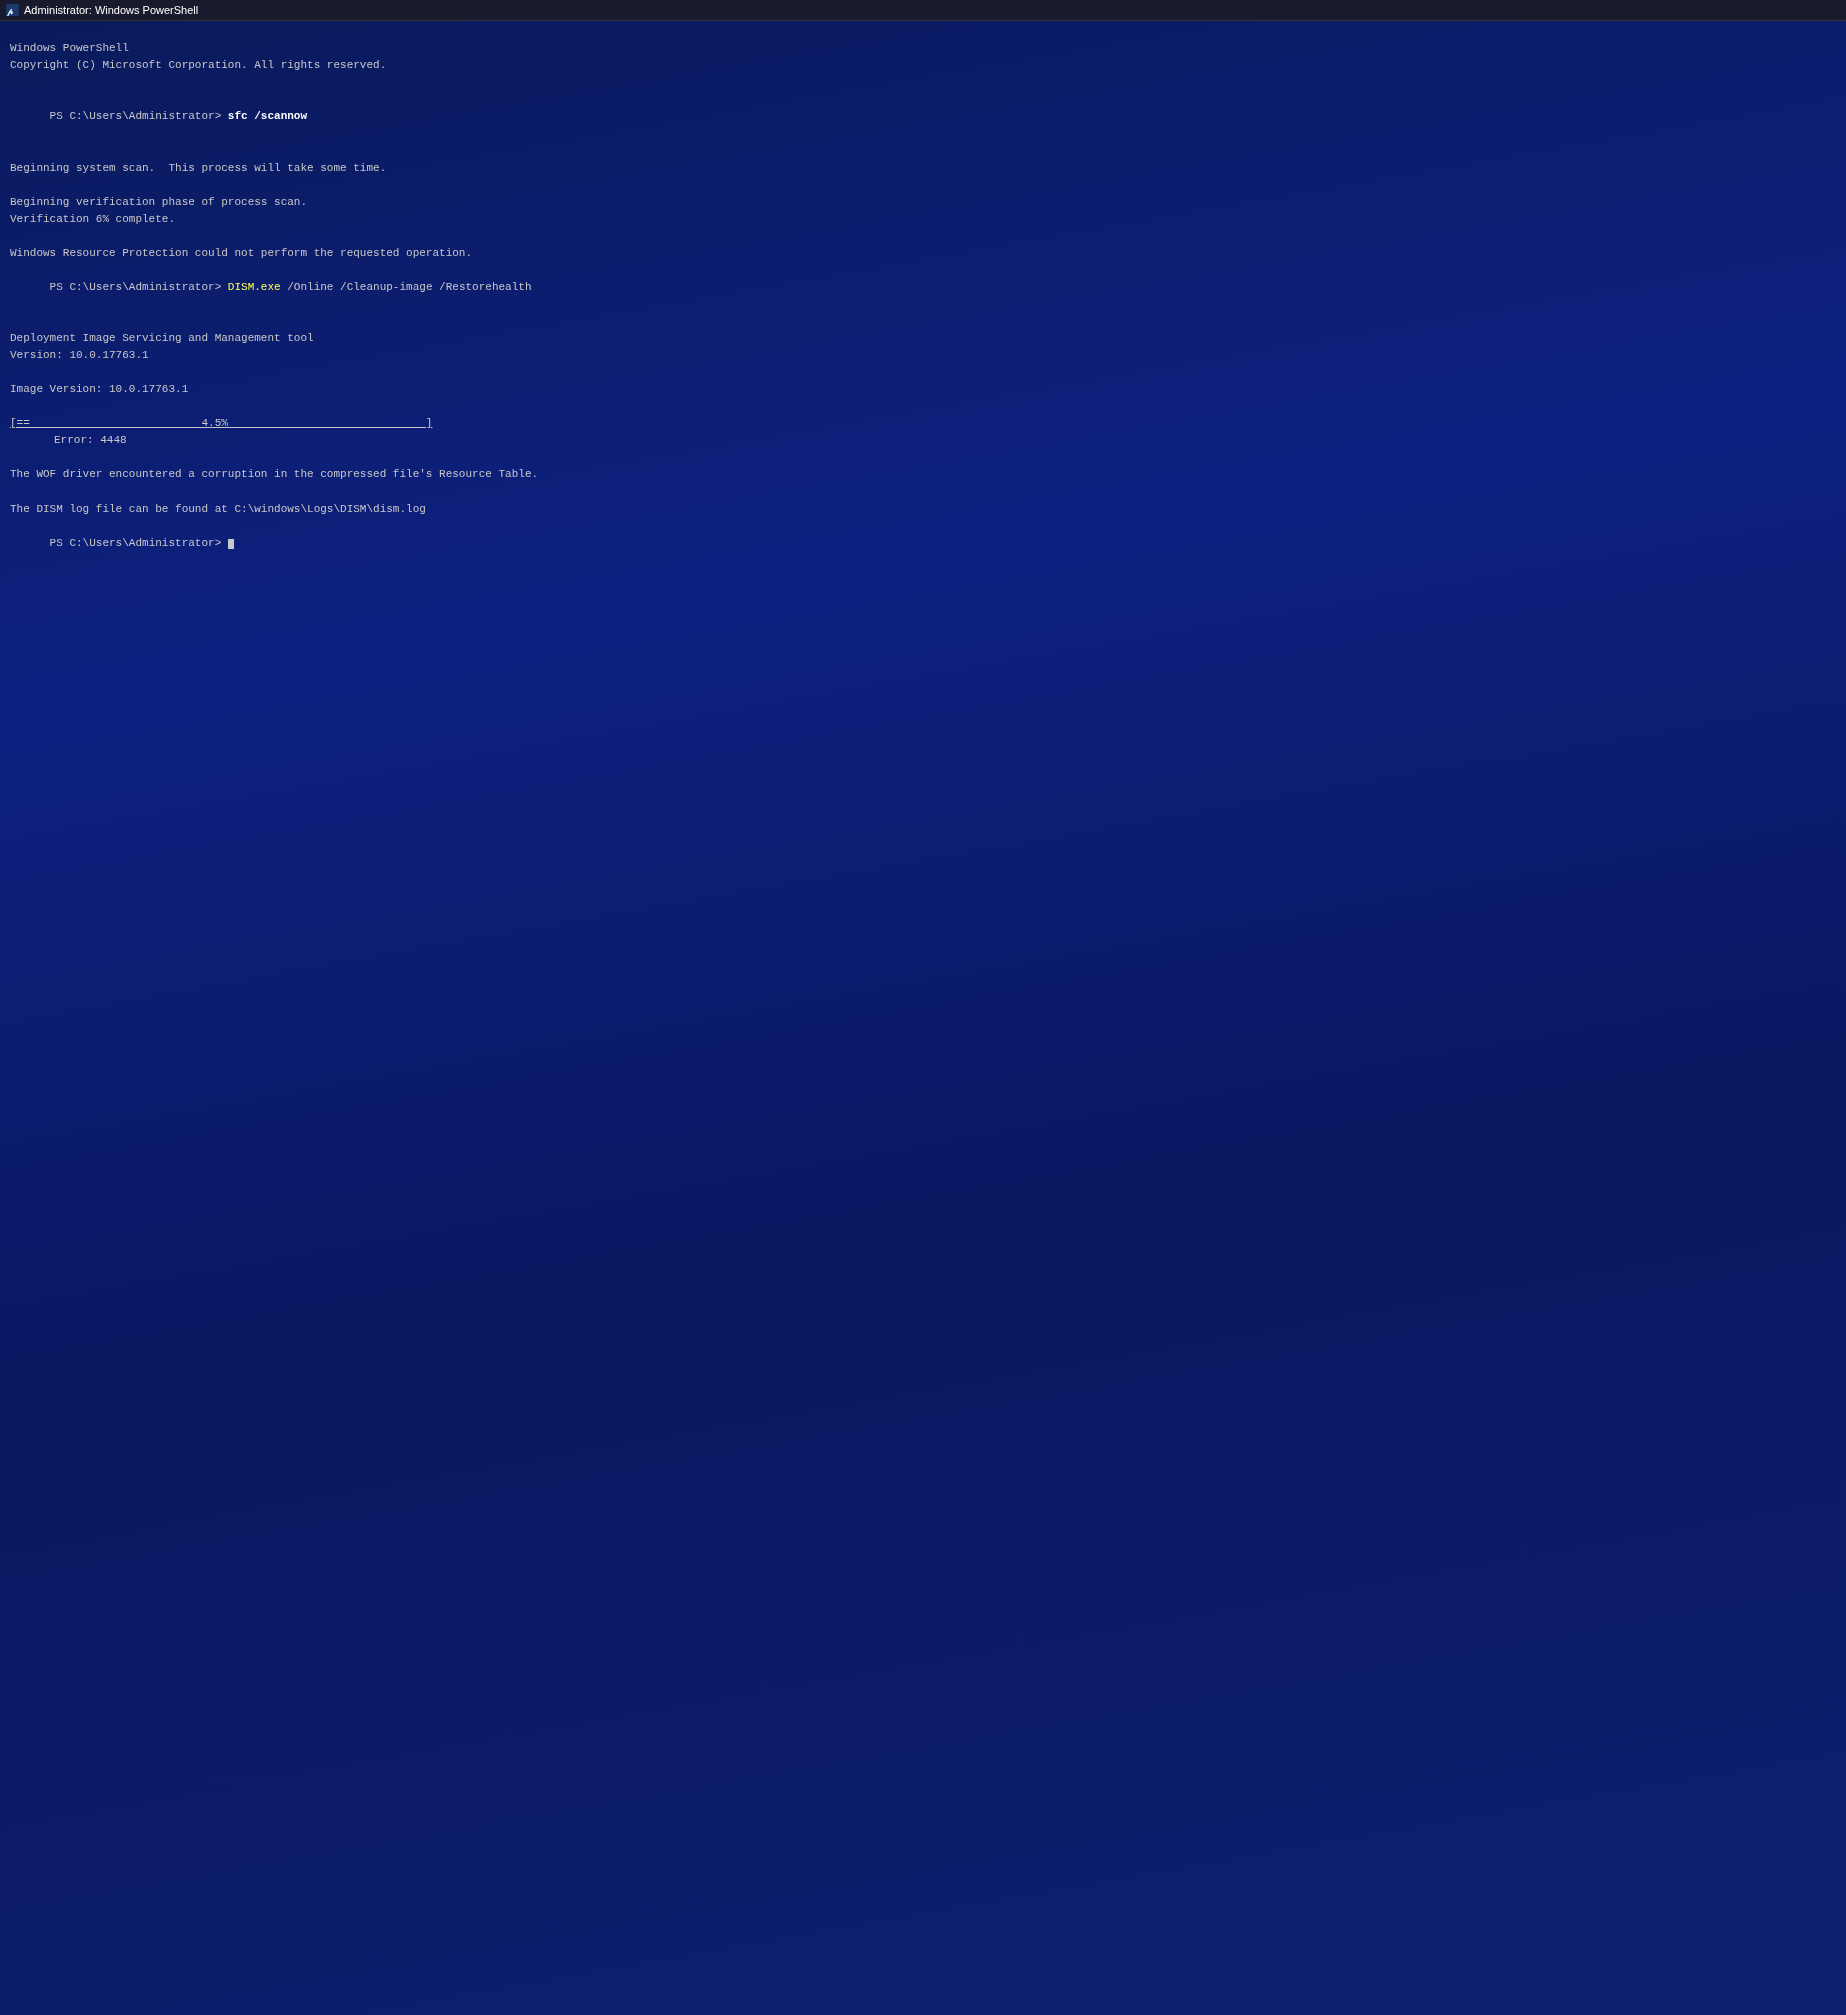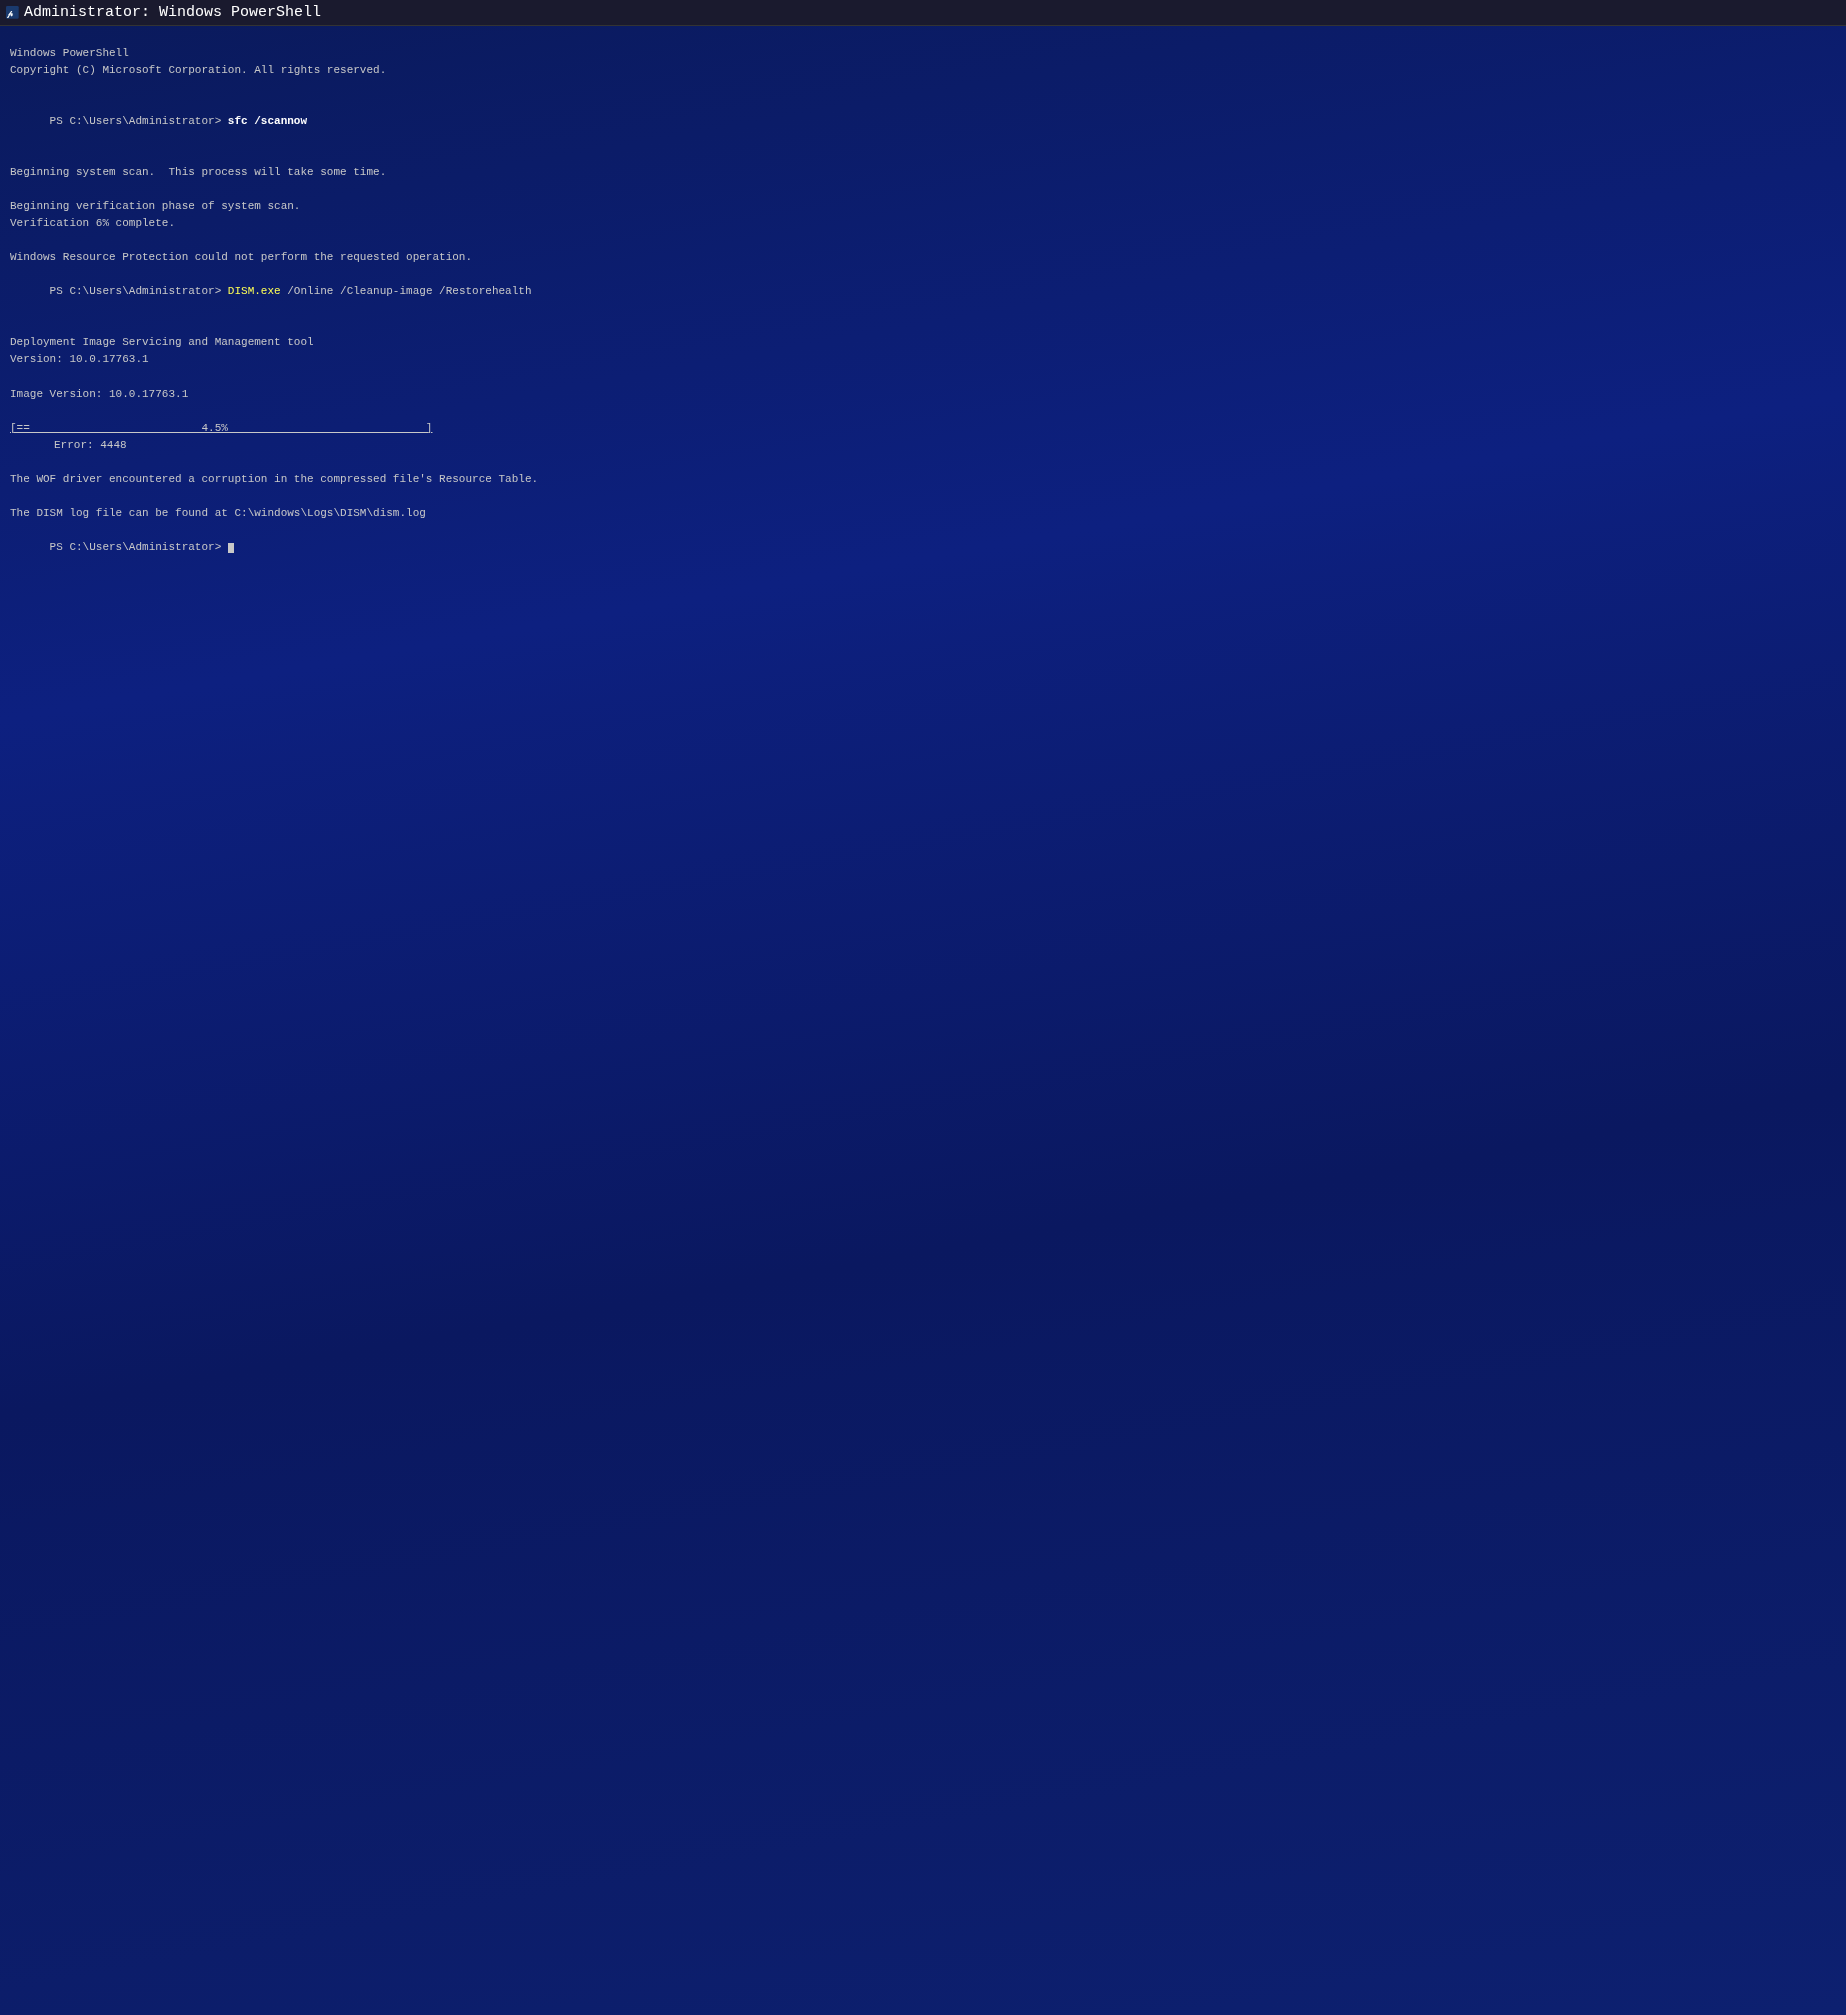--- a/index.html
+++ b/index.html
@@ -34,22 +34,22 @@
     }
 
     .title-bar-icon {
       width: 12.7px;
       height: 12.7px;
       flex-shrink: 0;
     }
 
     .title-bar-text {
       color: #ffffff;
-      font-size: 15px;
-      font-family: Liberation Mono, monospace;
+      font-size: 11px;
+      font-family: Liberation Sans, sans-serif;
       font-weight: normal;
     }
 
     .terminal-body {
       flex: 1;
       background: linear-gradient(170deg, #0a1a5c 0%, #0d2080 30%, #0a1860 60%, #0d2070 100%);
       padding: 19px 10px;
       overflow-y: auto;
       color: #c0c0c0;
       font-size: 11px;
@@ -139,21 +139,21 @@
     <div class="line">
       <span class="prompt-text">PS C:\Users\Administrator&gt; </span><span class="command-text">sfc /scannow</span>
     </div>
 
     <div class="line">&nbsp;</div>
 
     <div class="line white">Beginning system scan.  This process will take some time.</div>
 
     <div class="line">&nbsp;</div>
 
-    <div class="line white">Beginning verification phase of system scan.</div>
+    <div class="line white">Beginning verification phase of process scan.</div>
     <div class="line white">Verification 6% complete.</div>
 
     <div class="line">&nbsp;</div>
 
     <div class="line white">Windows Resource Protection could not perform the requested operation.</div>
 
     <div class="line">
       <span class="prompt-text">PS C:\Users\Administrator&gt; </span><span class="dism-exe">DISM.exe</span><span class="dism-args"> /Online /Cleanup-image /Restorehealth</span>
     </div>
 

